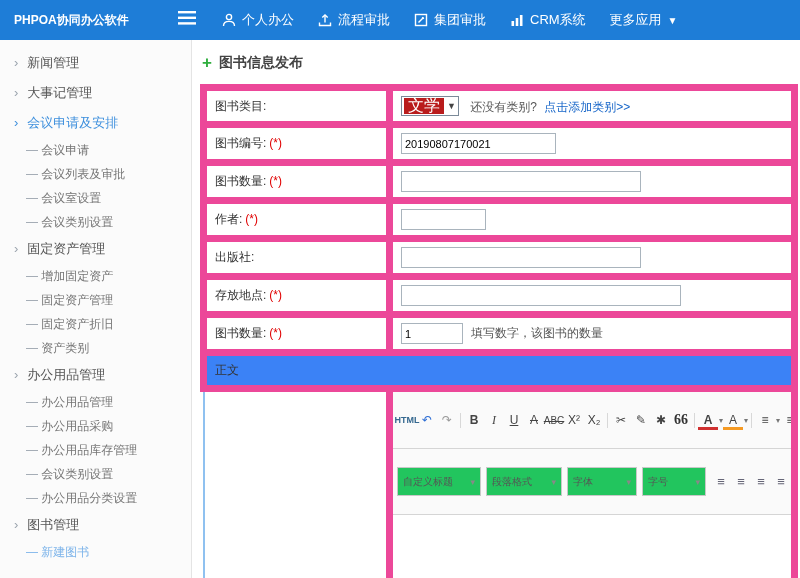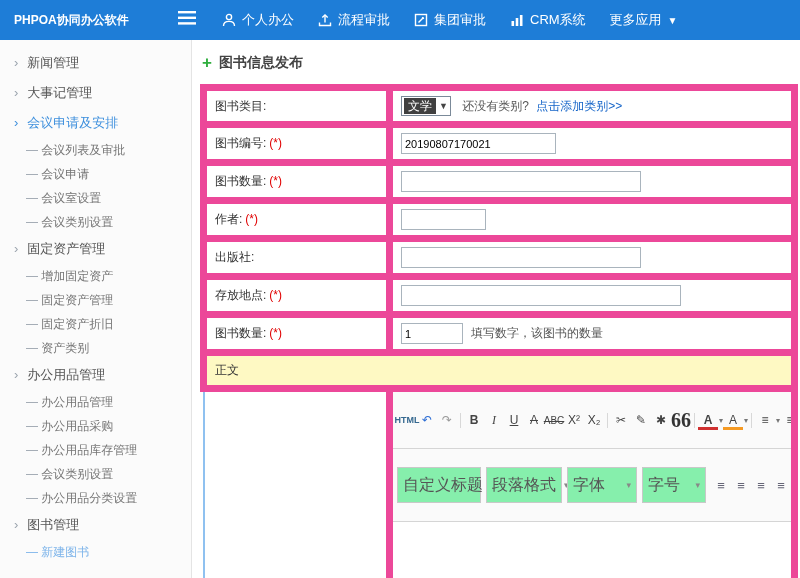--- a/index.html
+++ b/index.html
@@ -30,44 +30,44 @@
   table.form { width:100%; border-collapse:collapse; border:1px solid #c9c9c9; font-size:12px; color:#333; table-layout:fixed; }
   table.form td { border:7px solid #ec4899; padding:5px 8px; vertical-align:middle; }
   td.lbl { width:186px; }
   .req { color:#e00000; margin-left:3px; }
   input.txt { border:1px solid #a9b4bd; height:21px; font-size:11px; padding:0 3px; vertical-align:middle;
     font-family:"Liberation Sans","DejaVu Sans",sans-serif; }
   .w155{width:155px} .w240{width:240px} .w85{width:85px} .w280{width:280px} .w62{width:62px}
   .hint { color:#555; margin-left:8px; }
   .link { color:#1464c8; cursor:pointer; margin-left:4px; }
   .select { display:inline-flex; align-items:center; border:1px solid #7b8a99; background:#fff; height:20px; padding:1px 2px; cursor:pointer; }
-  .select .val { background:#404040; color:#fff; padding:0 4px; font-size:12px; line-height:16px; }
+  .select .val { background:#b91c1c; color:#fff; padding:0 4px; font-size:16px; line-height:16px; }
   .select .arr { font-size:9px; color:#444; margin-left:3px; }
-  tr.section td { background:#fef9c3; color:#333; padding:6px 8px; }
+  tr.section td { background:#3b82f6; color:#333; padding:6px 8px; }
   tr.content-row td.lbl { border-left:2px solid #8fc1f0; }
   tr.content-row td.ed { padding:0; height:240px; vertical-align:top; }
   
   .toolbar { background:#fafafa; border-bottom:1px solid #d5d5d5; padding:18px 4px; display:flex; align-items:center; overflow:hidden; white-space:nowrap; }
   .tbtn { min-width:20px; height:20px; display:inline-flex; align-items:center; justify-content:center;
     font-size:12px; color:#444; padding:0 2px; cursor:pointer; }
   .sep { width:1px; height:15px; background:#d8d8d8; margin:0 3px; flex:none; }
   .tbtn.htmlb { font-size:9px; font-weight:bold; color:#35688f; }
   .tbtn.undo { color:#2b6cd4; }
   .tbtn.redo { color:#999; }
   .tbtn.bold { font-weight:bold; }
   .tbtn.italic { font-style:italic; font-family:"Liberation Serif","DejaVu Serif",serif; }
   .tbtn.uline { text-decoration:underline; }
   .tbtn.strike { text-decoration:line-through; }
   .tbtn.spell { font-size:10px; text-decoration:line-through; letter-spacing:0; }
-  .tbtn.quote { font-family:"Liberation Serif","DejaVu Serif",serif; font-weight:bold; font-size:20px; color:#333; }
+  .tbtn.quote { font-family:"Liberation Serif","DejaVu Serif",serif; font-weight:bold; font-size:14px; color:#333; }
   .tbtn.forecolor { box-shadow:inset 0 -3px 0 #d03030; font-weight:bold; }
   .tbtn.backcolor { box-shadow:inset 0 -3px 0 #f59a23; }
   .mini-caret { font-size:8px; color:#777; margin-left:1px; cursor:pointer; }
-  .dd { display:inline-flex; align-items:center; justify-content:space-between; border:1px solid #c8c8c8; background:#86efac;
-    height:36px; padding:0 5px; font-size:16px; color:#555; margin-right:5px; cursor:pointer; flex:none; }
+  .dd { display:inline-flex; align-items:center; justify-content:space-between; border:1px solid #c8c8c8; background:#22c55e;
+    height:29px; padding:0 5px; font-size:10px; color:#555; margin-right:5px; cursor:pointer; flex:none; }
   .dd::after { content:"▾"; font-size:9px; color:#888; margin-left:8px; }
   .dd.w84{width:84px} .dd.w76{width:76px} .dd.w70{width:70px} .dd.w64{width:64px}
   .tbtn.alg { color:#667; font-size:13px; }
   .tbtn.lnk { color:#2b6cd4; }
   .editarea { height:320px; background:#fff; }
 </style>
 </head>
 <body>
 
 <div class="header">
@@ -136,22 +136,22 @@
         <span>新闻管理</span>
       </div>
     <div class="side-group">
         <span class="arrow">›</span>
         <span>大事记管理</span>
       </div>
     <div class="side-group active">
         <span class="arrow">›</span>
         <span>会议申请及安排</span>
       </div>
+    <div class="side-sub">会议申请</div>
     <div class="side-sub">会议列表及审批</div>
-    <div class="side-sub">会议申请</div>
     <div class="side-sub">会议室设置</div>
     <div class="side-sub">会议类别设置</div>
     <div class="side-group">
         <span class="arrow">›</span>
         <span>固定资产管理</span>
       </div>
     <div class="side-sub">增加固定资产</div>
     <div class="side-sub">固定资产管理</div>
     <div class="side-sub">固定资产折旧</div>
     <div class="side-sub">资产类别</div>

